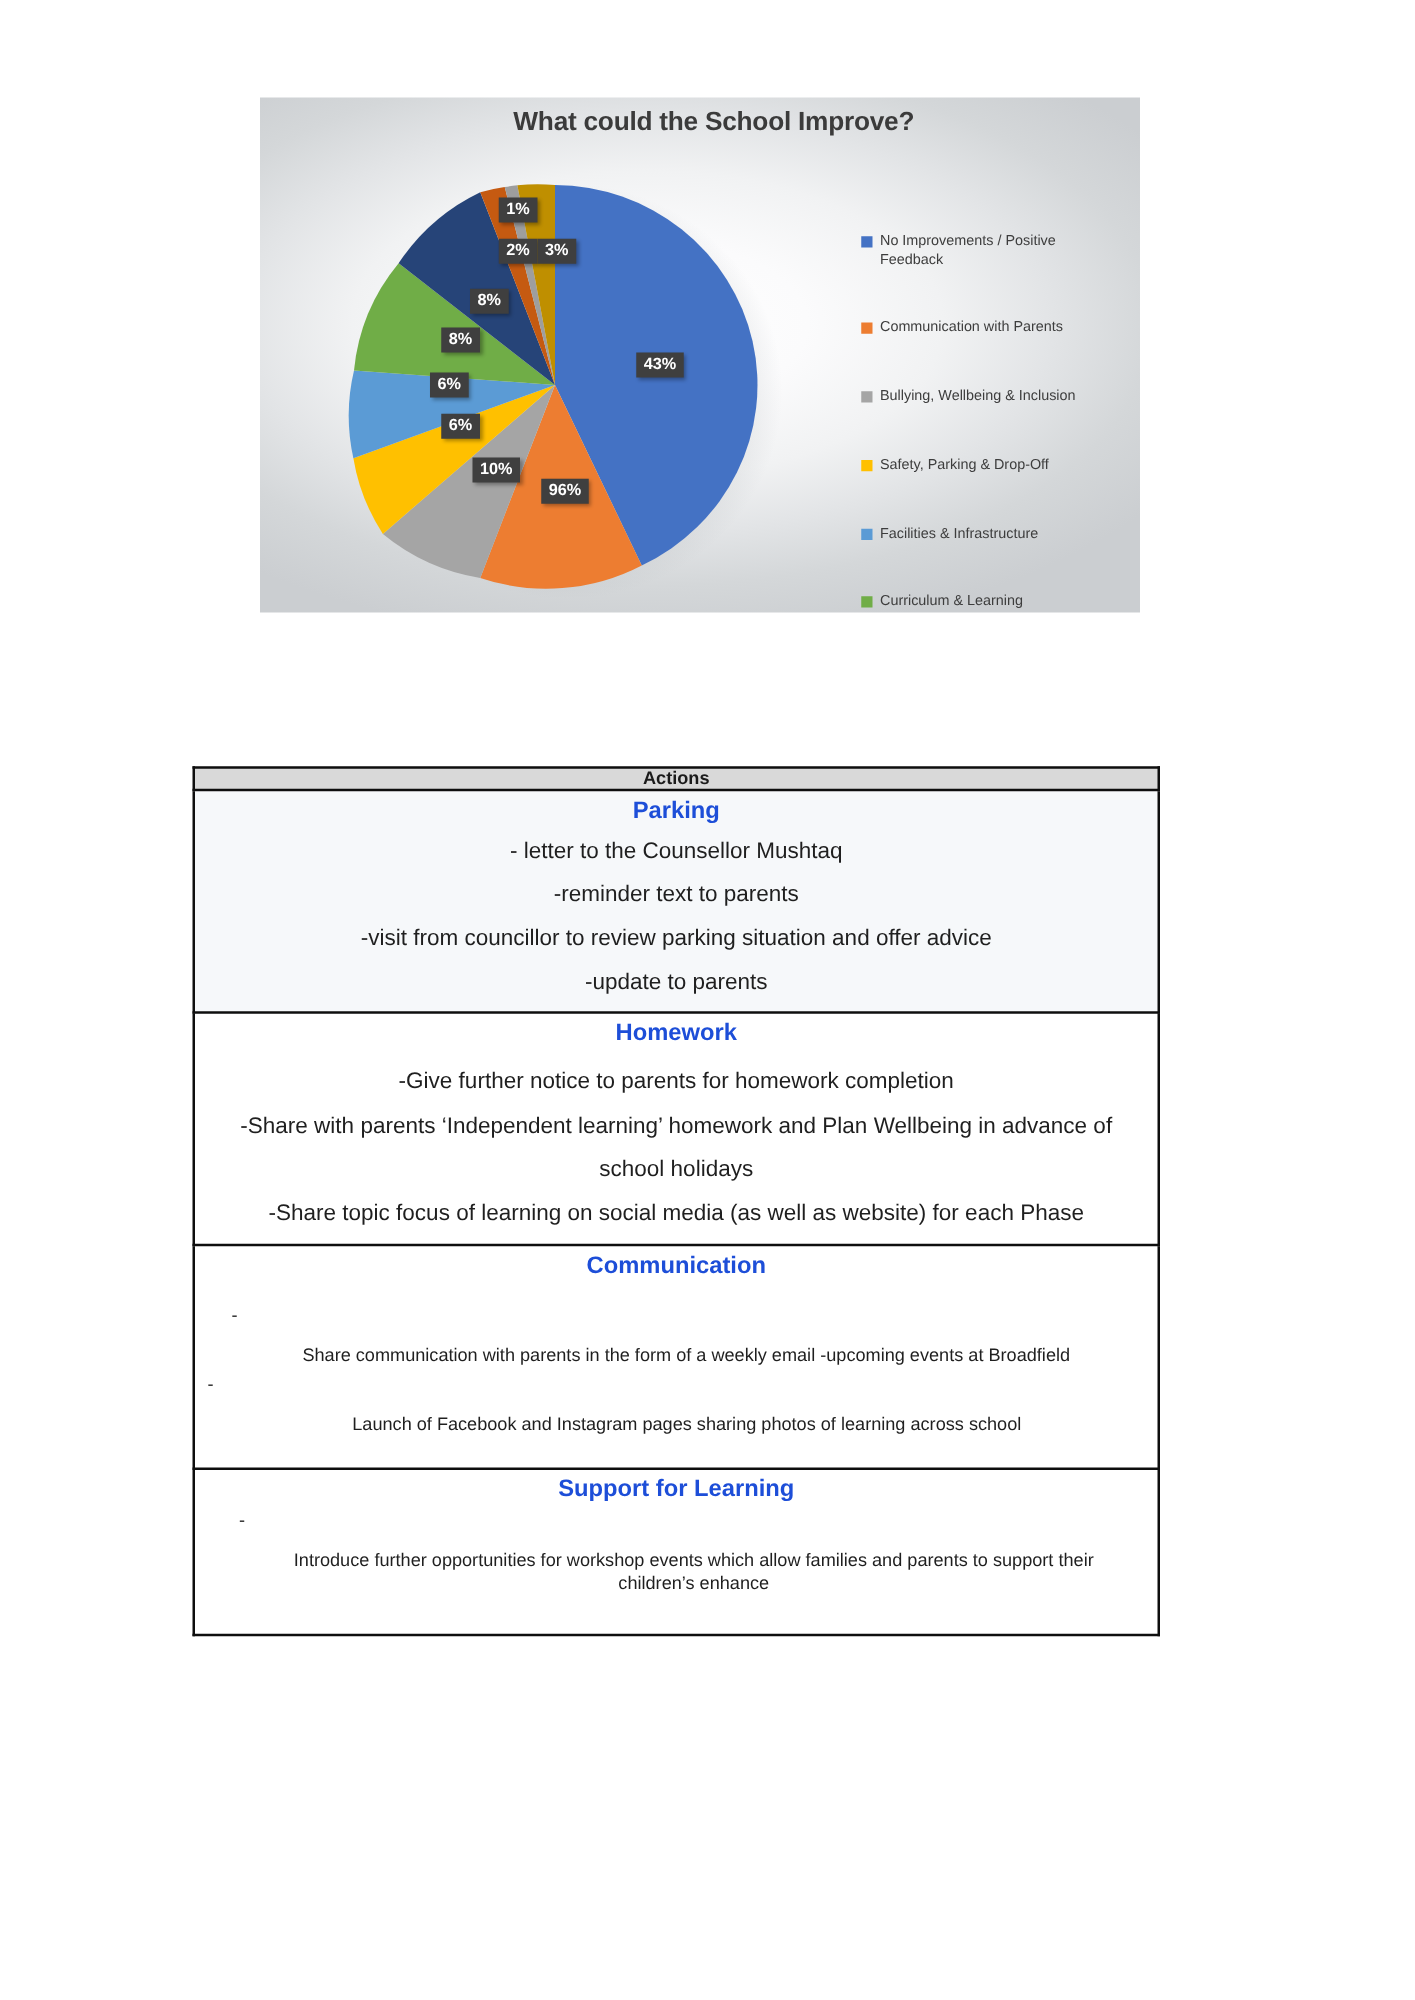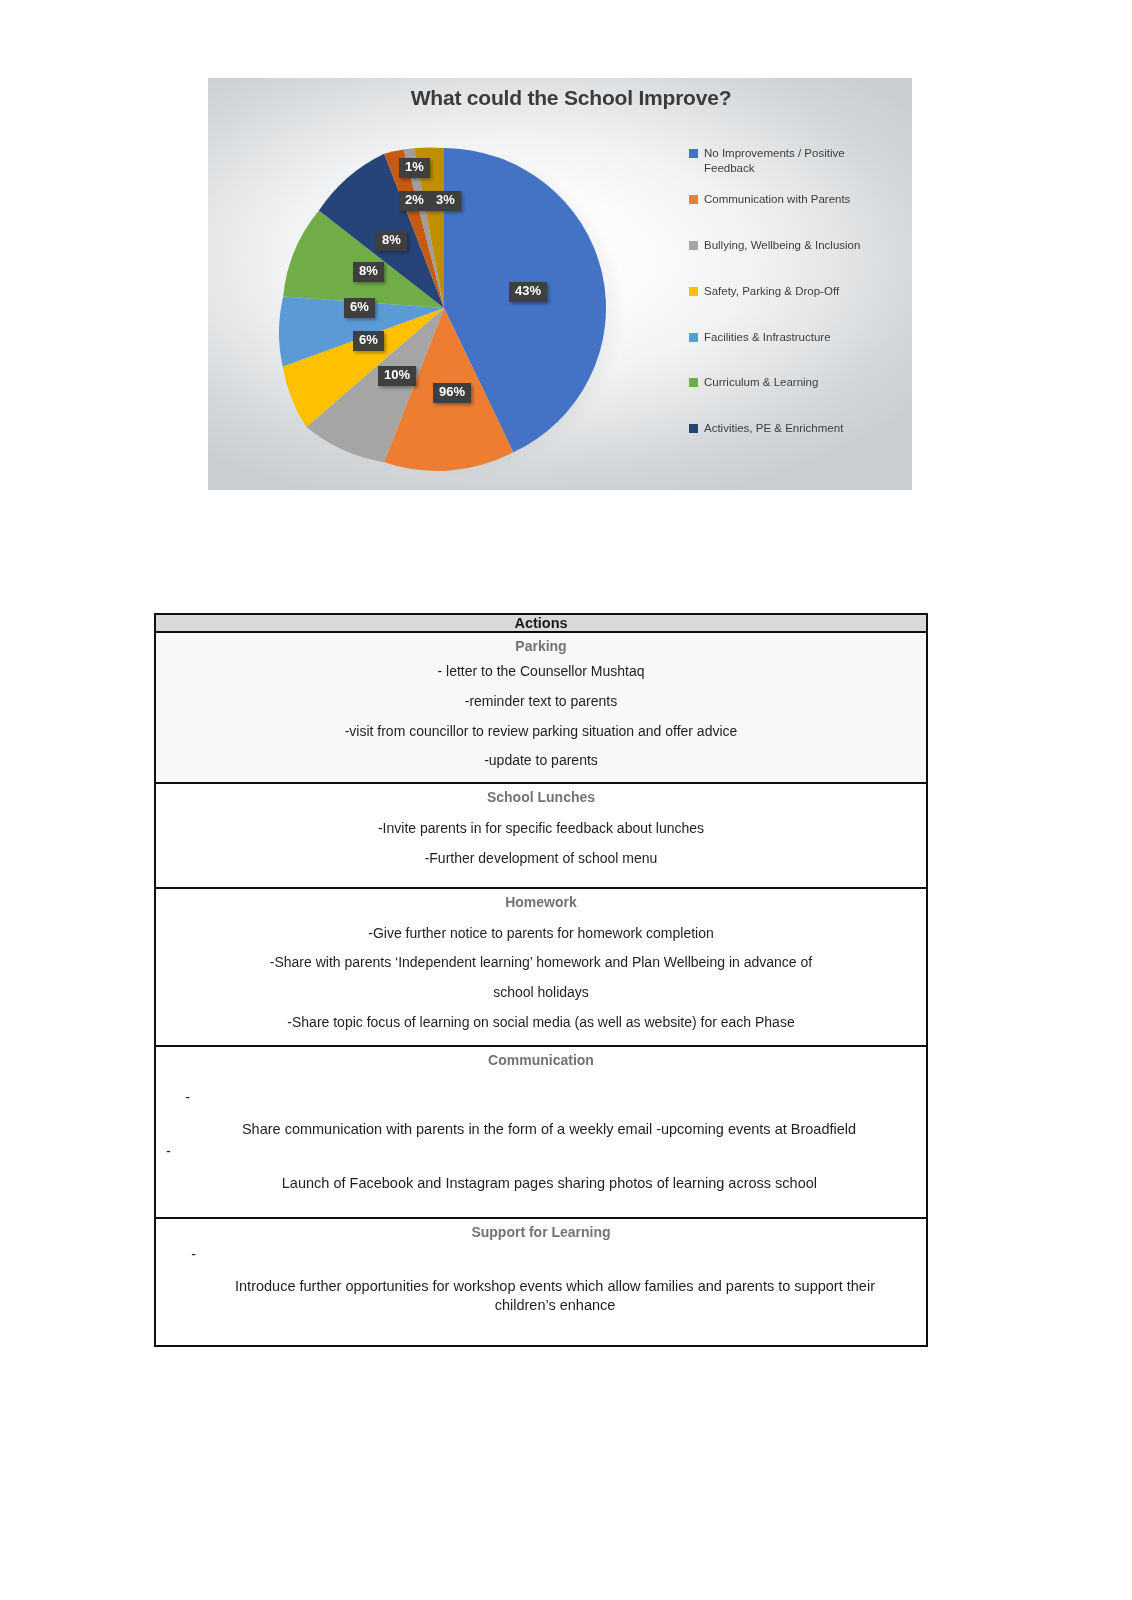--- a/index.html
+++ b/index.html
@@ -71,20 +71,21 @@
     top: 68px;
     width: 212px;
   }
   .legend-item {
     display: flex;
     align-items: flex-start;
     margin-bottom: 22px;
     font-size: 11.5px;
     color: #3d3d3d;
     line-height: 1.28;
+    margin-top: 40px;
   }
   .legend-item.tall { margin-bottom: 17px; }
   .swatch {
     width: 9px;
     height: 9px;
     flex: 0 0 9px;
     margin-right: 6px;
     margin-top: 3px;
   }
   .legend-label { max-width: 192px; }
@@ -109,28 +110,28 @@
     text-align: center;
     font-size: 14.5px;
     font-weight: bold;
     color: #1b1b1b;
     padding: 6px 4px 6px 4px;
   }
   .cell-inner { padding: 5px 10px 7px 10px; }
   .cell-inner.shaded { background: #f6f8fa; }
   .row-heading {
     text-align: center;
-    font-size: 14px;
-    font-weight: bold;
-    color: #737373;
+    font-size: 19px;
+    font-weight: bold;
+    color: #1d4ed8;
     padding-bottom: 2px;
   }
   .row-line {
     text-align: center;
-    font-size: 14px;
+    font-size: 18px;
     color: #1f1f1f;
     line-height: 1.34;
     padding: 6px 0 5px 0;
   }
   .bullet-line {
     display: flex;
     font-size: 14.5px;
     color: #1f1f1f;
     line-height: 1.3;
     padding: 2px 0 2px 0;
@@ -238,29 +239,20 @@
           <div class="cell-inner shaded">
             <div class="row-heading">Parking</div>
             <div class="row-line">- letter to the Counsellor Mushtaq</div>
             <div class="row-line">-reminder text to parents</div>
             <div class="row-line">-visit from councillor to review parking situation and offer advice</div>
             <div class="row-line">-update to parents</div>
           </div>
         </td>
       </tr>
 
-      <tr>
-        <td>
-          <div class="cell-inner">
-            <div class="row-heading">School Lunches</div>
-            <div class="row-line" style="padding:12px 0 11px 0;">-Invite parents in for specific feedback about lunches</div>
-            <div class="row-line" style="padding:0 0 12px 0;">-Further development of school menu</div>
-          </div>
-        </td>
-      </tr>
 
       <tr>
         <td>
           <div class="cell-inner">
             <div class="row-heading">Homework</div>
             <div class="row-line" style="padding:12px 0 11px 0;">-Give further notice to parents for homework completion</div>
             <div class="row-line" style="padding:0 0 11px 0;">-Share with parents ‘Independent learning’ homework and Plan Wellbeing in advance of</div>
             <div class="row-line" style="padding:0 0 11px 0;">school holidays</div>
             <div class="row-line" style="padding:0 0 6px 0;">-Share topic focus of learning on social media (as well as website) for each Phase</div>
           </div>

